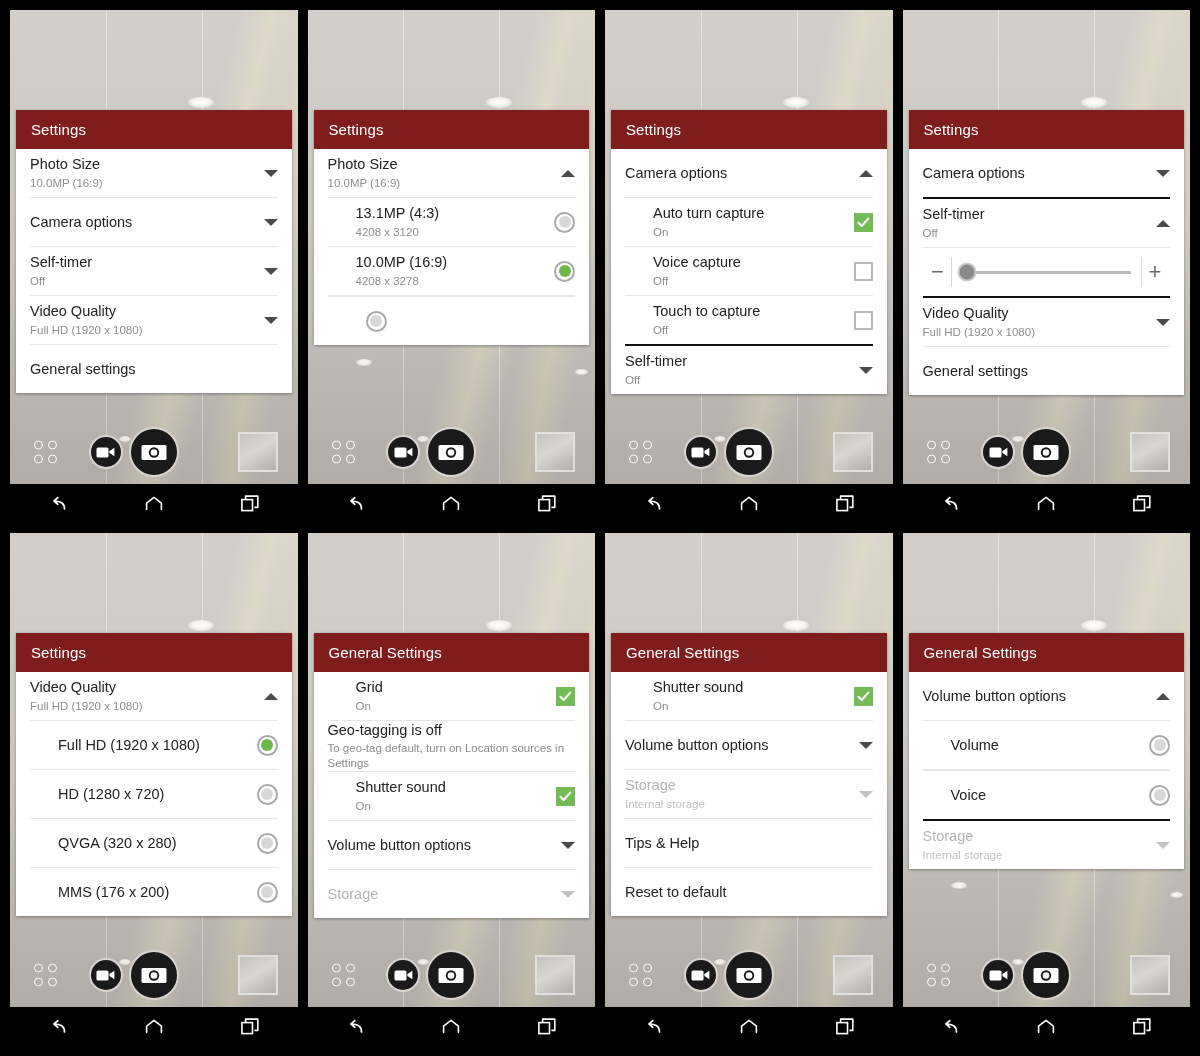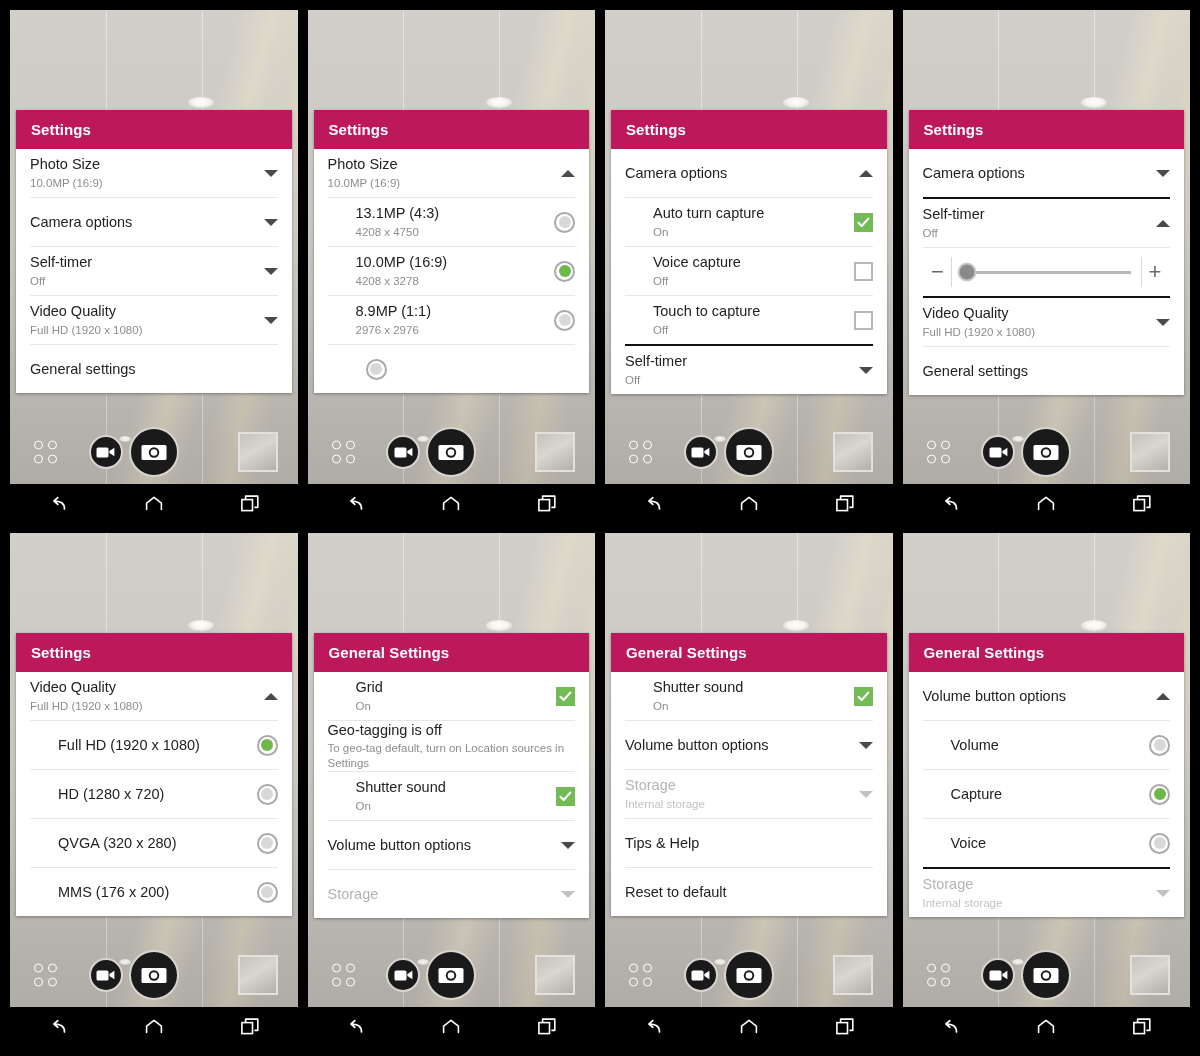--- a/index.html
+++ b/index.html
@@ -50,28 +50,27 @@
   
   .card {
     position: absolute;
     left: 6px; right: 6px;
     top: 100px;
     background: #ffffff;
     overflow: hidden;
     box-shadow: 0 1px 3px rgba(0,0,0,0.35);
   }
   .card-header {
-    background: #be185d;
+    background: #7f1d1d;
     color: #ffffff;
     height: 39px;
     display: flex; align-items: center;
     padding: 0 15px;
     font-size: 15px;
     letter-spacing: 0.1px;
-    font-weight: bold;
   }
   .card-body {
     background: #fff;
     position: relative;
   }
   .row {
     position: relative;
     display: flex; align-items: center;
     padding: 0 14px;
     min-height: 48px;
@@ -291,46 +290,37 @@
             <div class="txt">
               <div class="title">Photo Size</div>
               <div class="sub">10.0MP (16:9)</div>
             </div>
             <div class="caret up"></div>
           </div>
           <div class="sep"></div>
           <div class="row indent">
             <div class="txt">
               <div class="title">13.1MP (4:3)</div>
-              <div class="sub">4208 x 4750</div>
+              <div class="sub">4208 x 3120</div>
             </div>
             <div class="radio">
               <i></i>
             </div>
           </div>
           <div class="sep"></div>
           <div class="row indent">
             <div class="txt">
               <div class="title">10.0MP (16:9)</div>
               <div class="sub">4208 x 3278</div>
             </div>
             <div class="radio on">
               <i></i>
             </div>
           </div>
           <div class="sep"></div>
-          <div class="row indent">
-            <div class="txt">
-              <div class="title">8.9MP (1:1)</div>
-              <div class="sub">2976 x 2976</div>
-            </div>
-            <div class="radio">
-              <i></i>
-            </div>
-          </div>
           <div class="sep"></div>
           <div class="row indent">
             <div class="radio">
               <i></i>
             </div>
           </div>
         </div>
       </div>
       <div class="controls">
         <div class="ctl-grid">
@@ -898,28 +888,20 @@
           <div class="sep"></div>
           <div class="row indent">
             <div class="txt">
               <div class="title">Volume</div>
             </div>
             <div class="radio">
               <i></i>
             </div>
           </div>
           <div class="sep"></div>
-          <div class="row indent">
-            <div class="txt">
-              <div class="title">Capture</div>
-            </div>
-            <div class="radio on">
-              <i></i>
-            </div>
-          </div>
           <div class="sep"></div>
           <div class="row indent">
             <div class="txt">
               <div class="title">Voice</div>
             </div>
             <div class="radio">
               <i></i>
             </div>
           </div>
           <div class="sep thick"></div>

